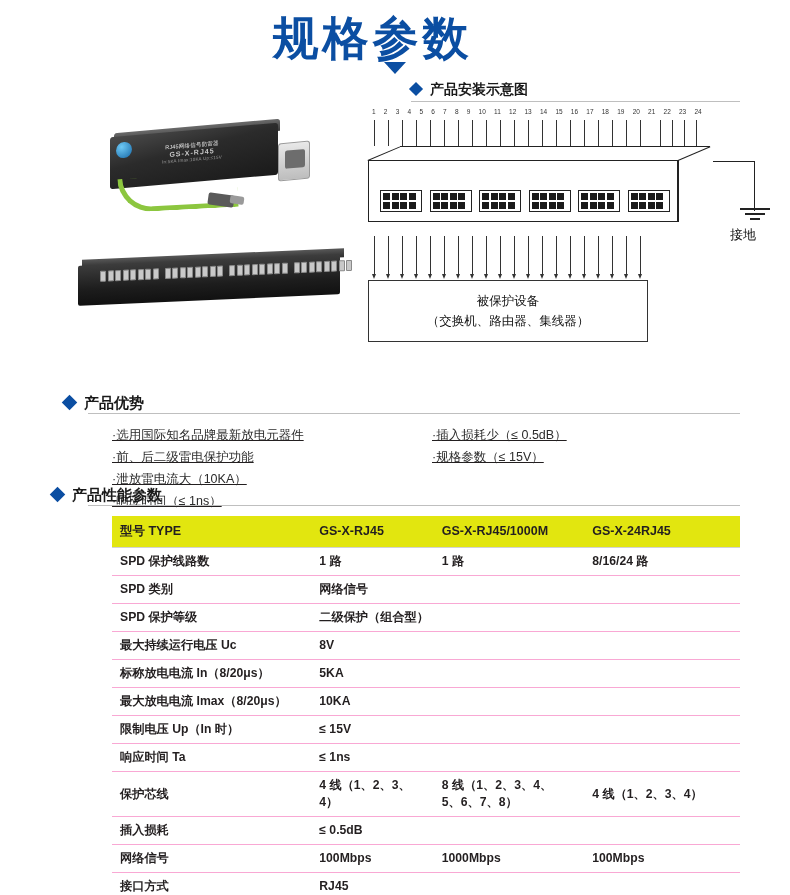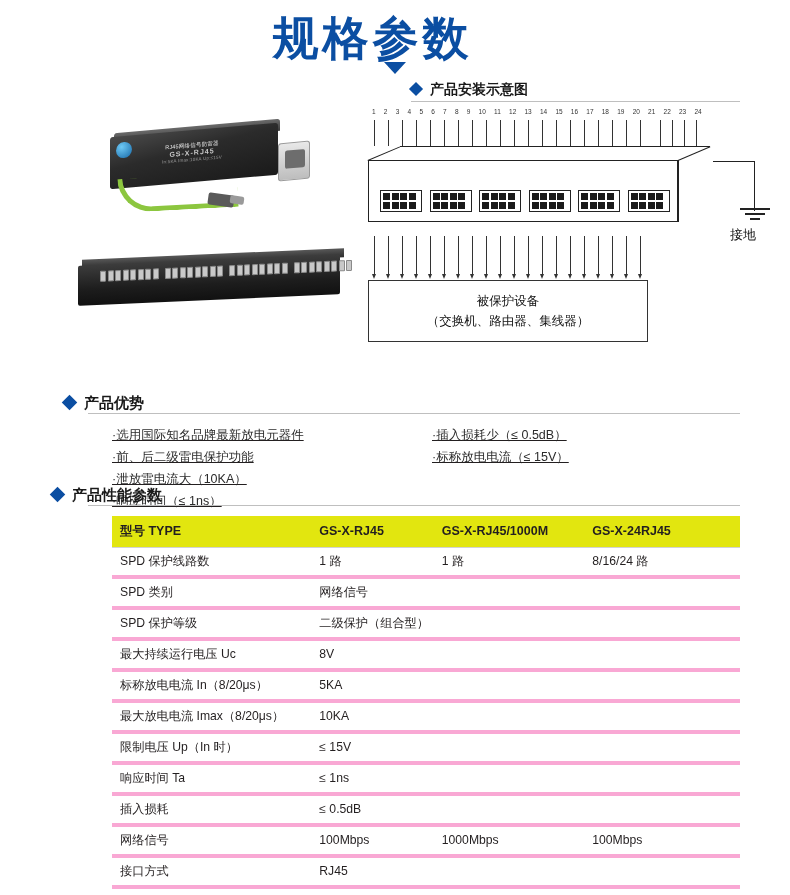--- a/index.html
+++ b/index.html
@@ -253,25 +253,25 @@
   .par-underline { left: 88px; top: 505px; width: 652px; }
 
   table.params {
     position:absolute; left:112px; top:516px;
     width: 628px;
     border-collapse: collapse;
     font-size: 12.2px;
     color:#231f20;
   }
   table.params th, table.params td {
-    border-bottom: 4px solid #f9a8d4;
+    border-bottom: 1px solid #f9a8d4;
     padding: 5px 8px;
     text-align: left;
     vertical-align: middle;
-    font-weight: normal;
+    font-weight: bold;
     line-height: 17px;
   }
   table.params thead th {
     background: #e2e60f;
     border-bottom: 1px solid #d2d2d2;
     font-weight: bold;
     font-size: 12.5px;
     padding: 7px 8px;
   }
   table.params thead th.firstcol { width: 192px; }
@@ -549,21 +549,21 @@
 
   <div class="adv-cols">
     <div class="adv-col">
       <div class="adv-item">·选用国际知名品牌最新放电元器件</div>
       <div class="adv-item">·前、后二级雷电保护功能</div>
       <div class="adv-item">·泄放雷电流大（10KA）</div>
       <div class="adv-item">·响应时间（≤ 1ns）</div>
     </div>
     <div class="adv-col">
       <div class="adv-item">·插入损耗少（≤ 0.5dB）</div>
-      <div class="adv-item">·标称放电电流（≤ 15V）</div>
+      <div class="adv-item">·规格参数（≤ 15V）</div>
     </div>
   </div>
 
   <div class="sec-head par-head">
     <span class="diamond"></span>
     <span class="sec-label">产品性能参数</span>
   </div>
   <div class="sec-underline par-underline"></div>
 
   <table class="params">
@@ -604,20 +604,26 @@
         </tr>
         <tr>
           <td class="c0">限制电压 Up（In 时）</td>
           <td colspan="3">≤ 15V</td>
         </tr>
         <tr>
           <td class="c0">响应时间 Ta</td>
           <td colspan="3">≤ 1ns</td>
         </tr>
         <tr>
+          <td class="c0">保护芯线</td>
+          <td class="c1">4 线（1、2、3、4）</td>
+          <td class="c2">8 线（1、2、3、4、<br>5、6、7、8）</td>
+          <td class="c3">4 线（1、2、3、4）</td>
+        </tr>
+        <tr>
           <td class="c0">插入损耗</td>
           <td colspan="3">≤ 0.5dB</td>
         </tr>
         <tr>
           <td class="c0">网络信号</td>
           <td class="c1">100Mbps</td>
           <td class="c2">1000Mbps</td>
           <td class="c3">100Mbps</td>
         </tr>
         <tr>

